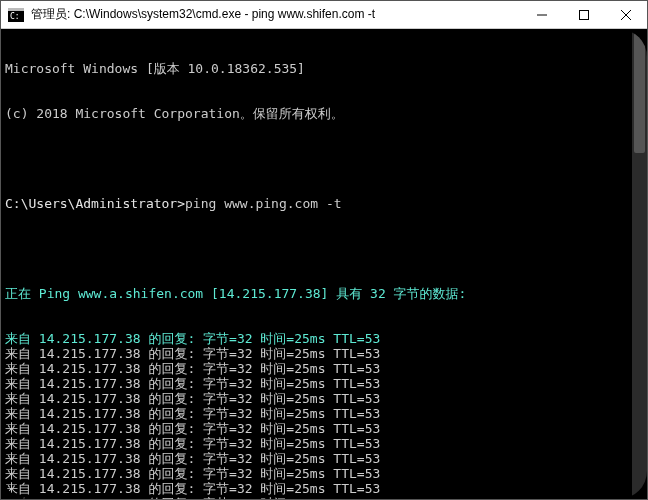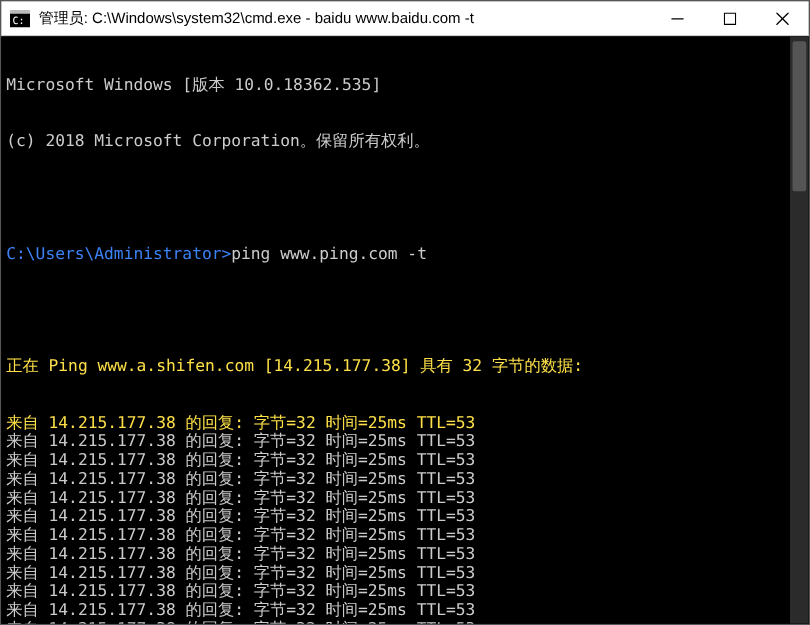--- a/index.html
+++ b/index.html
@@ -42,49 +42,50 @@
     flex: 1;
     background: #000;
     color: #ccc;
     font-family: "NSimSun", "SimSun", "Consolas", monospace;
     font-size: 13px;
     line-height: 15px;
     padding: 2px 4px;
     overflow: hidden;
     white-space: pre;
     position: relative;
+    border-radius: 28px;
   }
   .scrollbar {
     position: absolute; right: 0; top: 0; bottom: 0;
     width: 15px; background: #2b2b2b;
   }
   .scrollbar .thumb {
     position: absolute; left: 2px; right: 2px;
     top: 4px; height: 120px;
     background: #555; border-radius: 2px;
   }
   .line { color: #ccc; }
-  .line.hl { color: #fde047; }
-  .prompt { color: #3b82f6; }
+  .line.hl { color: #5eead4; }
+  .prompt { color: #e5e5e5; }
   .blank { height: 15px; }
 </style>
 </head>
 <body>
 
 <div class="window">
 
   <div class="titlebar">
     <span class="icon-box">
       <svg width="16" height="14" viewBox="0 0 16 14">
         <rect x="0" y="0" width="16" height="14" fill="#000"></rect>
         <rect x="0" y="0" width="16" height="3" fill="#bbb"></rect>
         <text x="2" y="11" font-size="8" fill="#fff" font-family="monospace">C:</text>
       </svg>
     </span>
-    <span class="title">管理员: C:\Windows\system32\cmd.exe - baidu  www.baidu.com -t</span>
+    <span class="title">管理员: C:\Windows\system32\cmd.exe - ping  www.shifen.com -t</span>
     <div class="btn">
       <svg width="10" height="10">
           <line x1="0" y1="5" x2="10" y2="5" stroke="currentColor" stroke-width="1"></line>
         </svg>
     </div>
     <div class="btn">
       <svg width="10" height="10">
           <rect x="0.5" y="0.5" width="9" height="9" fill="none" stroke="currentColor" stroke-width="1"></rect>
         </svg>
     </div>

